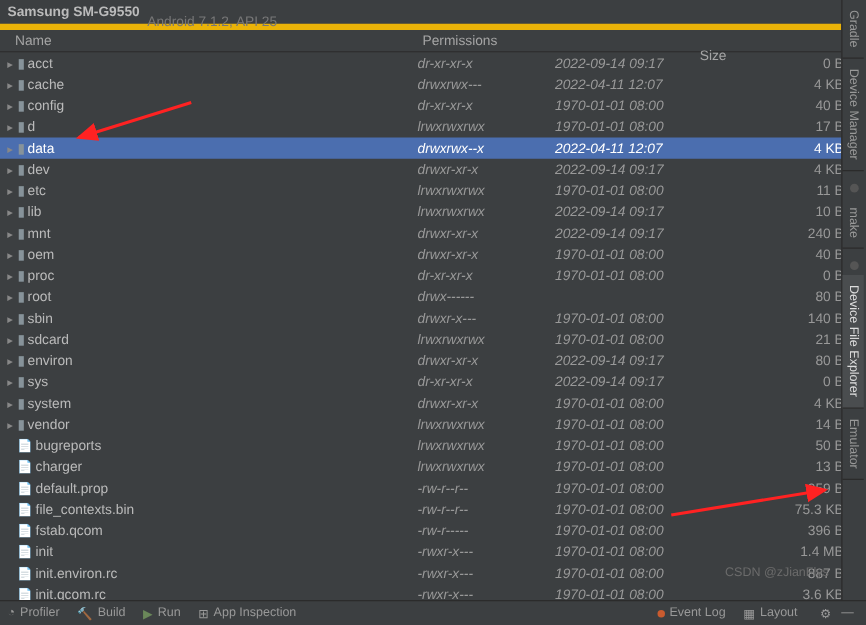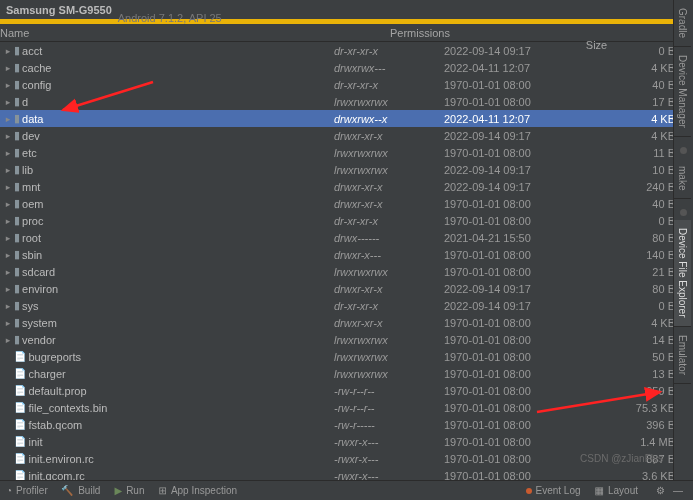--- a/index.html
+++ b/index.html
@@ -3,31 +3,31 @@
 <meta charset="utf-8">
 <style>
 * { margin:0; padding:0; box-sizing:border-box; }
 body { font-family:"Segoe UI",Arial,sans-serif; font-size:11px; background:#3c3f41; color:#bbb; width:693px; height:500px; overflow:hidden; position:relative; }
 .header { display:flex; align-items:center; height:24px; padding:0 6px; border-bottom:5px solid #eab308; background:#3c3f41; }
 .header .title { color:#bbb; font-weight:bold; }
 .header .subtitle { color:#777; margin-left:6px;margin-top:17px; }
 .header .flex { flex:1; }
 .header .dd { color:#aaa; padding:0 4px; cursor:pointer; }
 .cols { display:flex; height:18px; align-items:center; background:#3c3f41; border-bottom:1px solid #2b2b2b; color:#a5a5a5; }
-.c-name{width:390px;padding-left:0;}
+.c-name{width:338px;padding-left:12px;}
 .c-perm{width:110px;}
 .c-date{width:150px;}
 .c-size{flex:1;text-align:center;margin-top:24px;}
 .tree { height:438px; overflow:hidden; background:#3c3f41; }
 .row { display:flex; align-items:center; height:17px; padding-left:4px; }
 .row.selected { background:#4b6eaf; color:#fff; }
 .cell-name{width:330px;display:flex;align-items:center;gap:2px;}
 .cell-perm{width:110px;color:#999;font-style:italic;}
 .row.selected .cell-perm,.row.selected .cell-date,.row.selected .cell-size{color:#fff;}
-.cell-date{width:150px;color:#999;}
+.cell-date{width:150px;color:#999;font-style:italic;}
 .cell-size{flex:1;text-align:right;padding-right:18px;color:#999;}
 .arrow{width:8px;display:inline-block;text-align:center;color:#888;font-size:9px;}
 .folder-icon{color:#87939a;}
 .file-icon{color:#a5b2c0;font-size:10px;}
 .right-rail{position:absolute;right:0;top:0;width:20px;height:480px;background:#3c3f41;border-left:1px solid #2b2b2b;}
 .rail-tab{writing-mode:vertical-rl;font-size:10px;color:#999;padding:8px 3px;border-bottom:1px solid #2b2b2b;cursor:pointer;}
 .rail-dot{width:7px;height:7px;border-radius:50%;background:#555;margin:10px auto 4px;}
 .footer{position:absolute;bottom:0;left:0;right:0;height:20px;background:#3c3f41;border-top:1px solid #2b2b2b;display:flex;align-items:center;padding:0 6px;font-size:10px;color:#999;}
 .footer .btn{display:flex;align-items:center;gap:4px;margin-right:14px;cursor:pointer;}
 .footer .flex{flex:1;}
@@ -163,21 +163,20 @@
       <div class="cell-date">1970-01-01 08:00</div>
       <div class="cell-size">0 B</div>
     </div>
     <div class="row">
       <div class="cell-name">
         <span class="arrow">▸</span>
         <span class="folder-icon">▮</span>
         <span>root</span>
       </div>
       <div class="cell-perm">drwx------</div>
-      <div class="cell-date">2021-04-21 15:50</div>
       <div class="cell-size">80 B</div>
     </div>
     <div class="row">
       <div class="cell-name">
         <span class="arrow">▸</span>
         <span class="folder-icon">▮</span>
         <span>sbin</span>
       </div>
       <div class="cell-perm">drwxr-x---</div>
       <div class="cell-date">1970-01-01 08:00</div>

